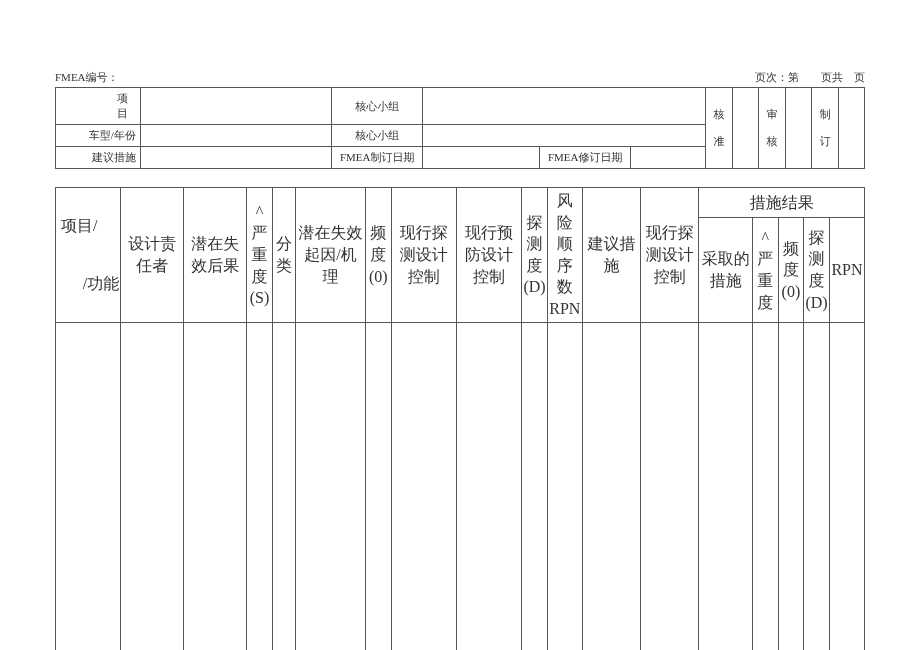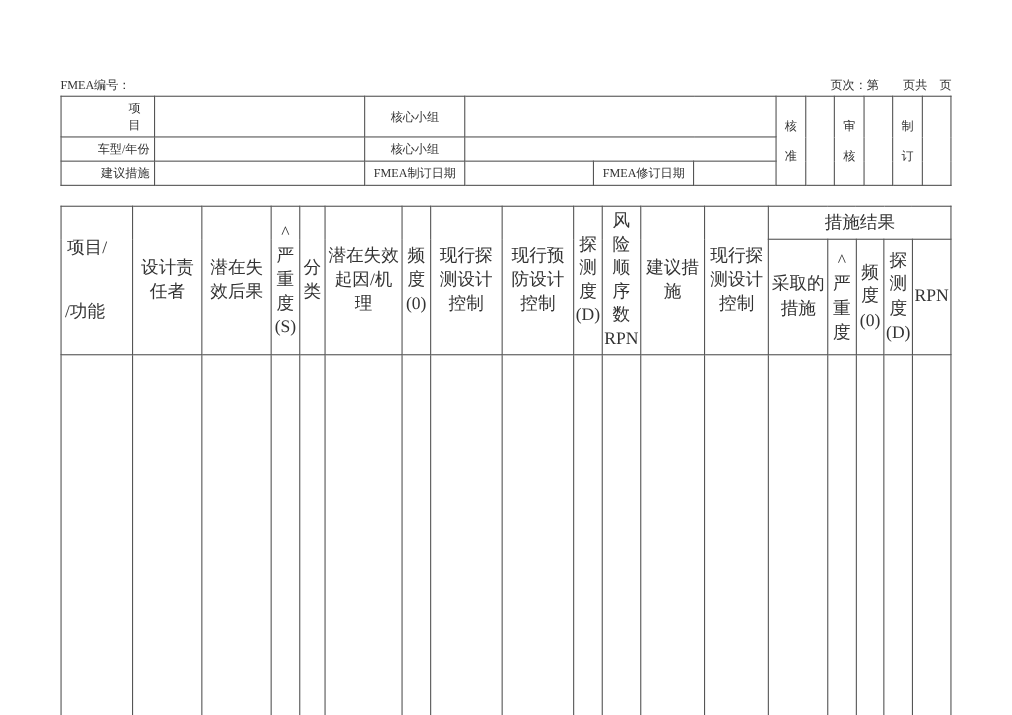--- a/index.html
+++ b/index.html
@@ -138,21 +138,21 @@
       <col style="width:22px">
       <col style="width:22px">
       <col style="width:22px">
       <col style="width:30px">
     </colgroup>
     <tbody>
         <tr>
       <th rowspan="2">
         <div style="text-align:left;padding-left:4px">项目/</div>
         <div style="height:36px"></div>
-        <div style="text-align:left;padding-left:2px">/功能</div>
+        <div style="text-align:right;padding-left:2px">/功能</div>
       </th>
       <th rowspan="2">设计责任者</th>
       <th rowspan="2">潜在失效后果</th>
       <th rowspan="2">^严重度(S)</th>
       <th rowspan="2">分类</th>
       <th rowspan="2">潜在失效起因/机理</th>
       <th rowspan="2">频度(0)</th>
       <th rowspan="2">现行探测设计控制</th>
       <th rowspan="2">现行预防设计控制</th>
       <th rowspan="2">探测度(D)</th>

